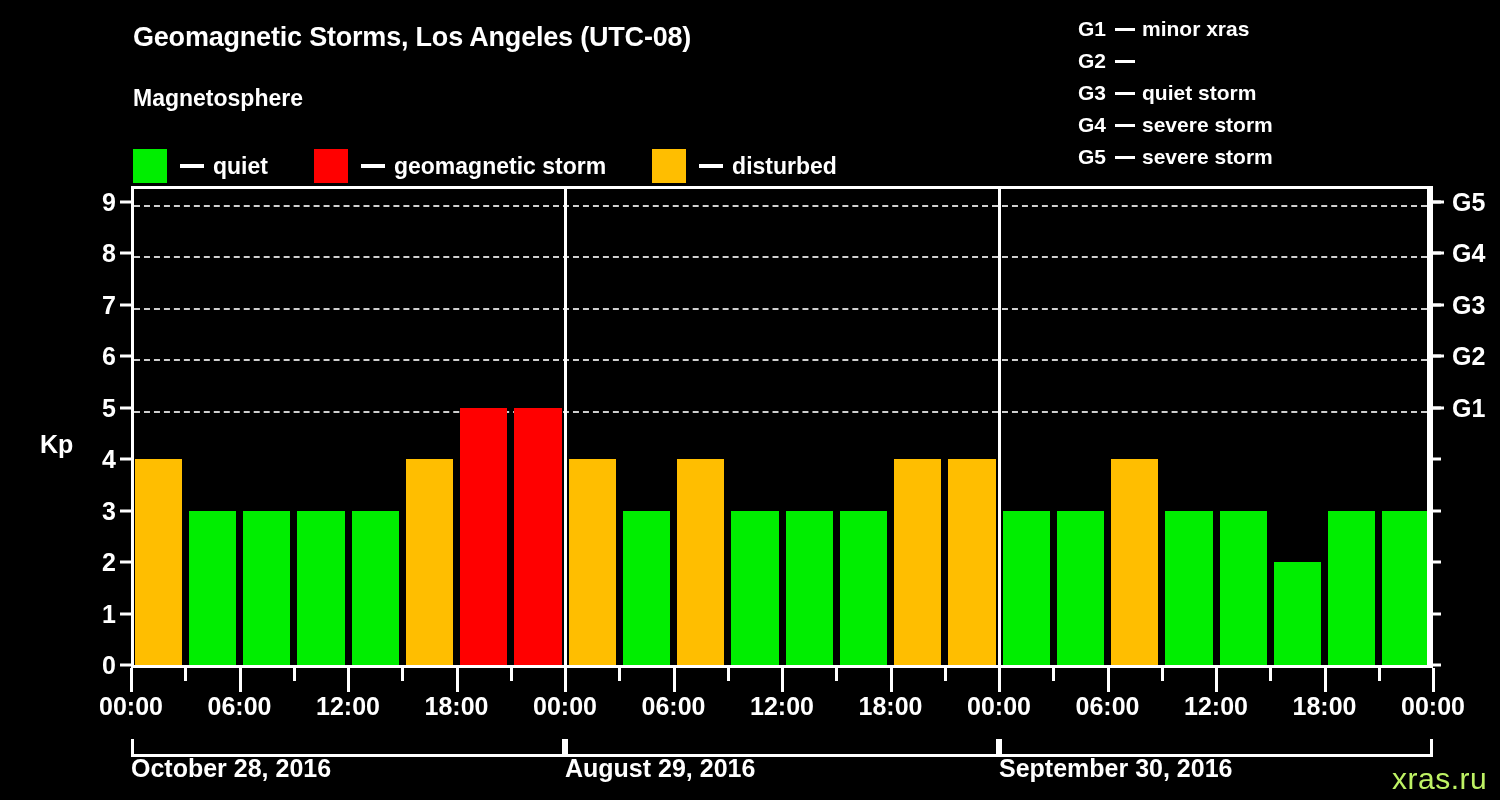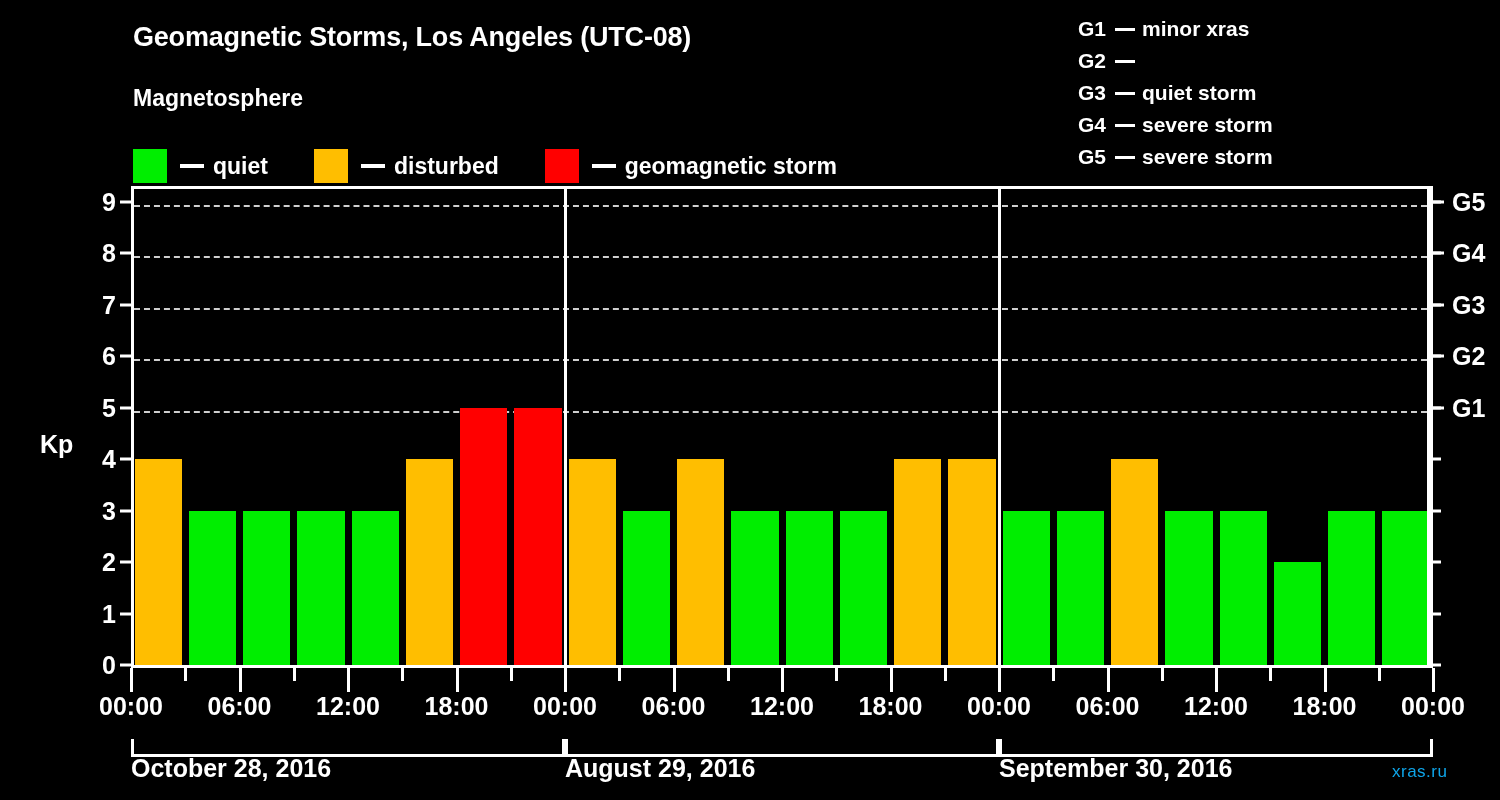--- a/index.html
+++ b/index.html
@@ -122,44 +122,44 @@
     border-bottom:3px solid #fff;box-sizing:border-box;
   }
   .day-name{
     position:absolute;top:754px;font-size:25px;font-weight:bold;
     white-space:nowrap;
   }
 
   
   .watermark{
     position:absolute;left:1392px;top:762px;
-    font-size:17px;color:#0ea5e9;font-weight:normal;letter-spacing:0.5px;
+    font-size:30px;color:#bef264;font-weight:normal;letter-spacing:0.5px;
   }
 </style>
 </head>
 <body>
 
 <div class="chart-title">Geomagnetic Storms, Los Angeles (UTC-08)</div>
 <div class="section-label">Magnetosphere</div>
 
 <div class="legend-row" id="color-legend">
     <div class="legend-item">
       <span class="legend-swatch" style="background: rgb(0, 238, 0);"></span>
       <span class="legend-dash"></span>
       <span class="legend-text">quiet</span>
     </div>
     <div class="legend-item">
+      <span class="legend-swatch" style="background: rgb(255, 0, 0);"></span>
+      <span class="legend-dash"></span>
+      <span class="legend-text">geomagnetic storm</span>
+    </div>
+    <div class="legend-item">
       <span class="legend-swatch" style="background: rgb(255, 190, 0);"></span>
       <span class="legend-dash"></span>
       <span class="legend-text">disturbed</span>
-    </div>
-    <div class="legend-item">
-      <span class="legend-swatch" style="background: rgb(255, 0, 0);"></span>
-      <span class="legend-dash"></span>
-      <span class="legend-text">geomagnetic storm</span>
     </div>
   </div>
 
 <div class="glegend" id="g-legend">
     <div class="glegend-line">
       <span class="glegend-code">G1</span>
       <span class="glegend-dash"></span>
       <span>minor xras</span>
     </div>
     <div class="glegend-line">

